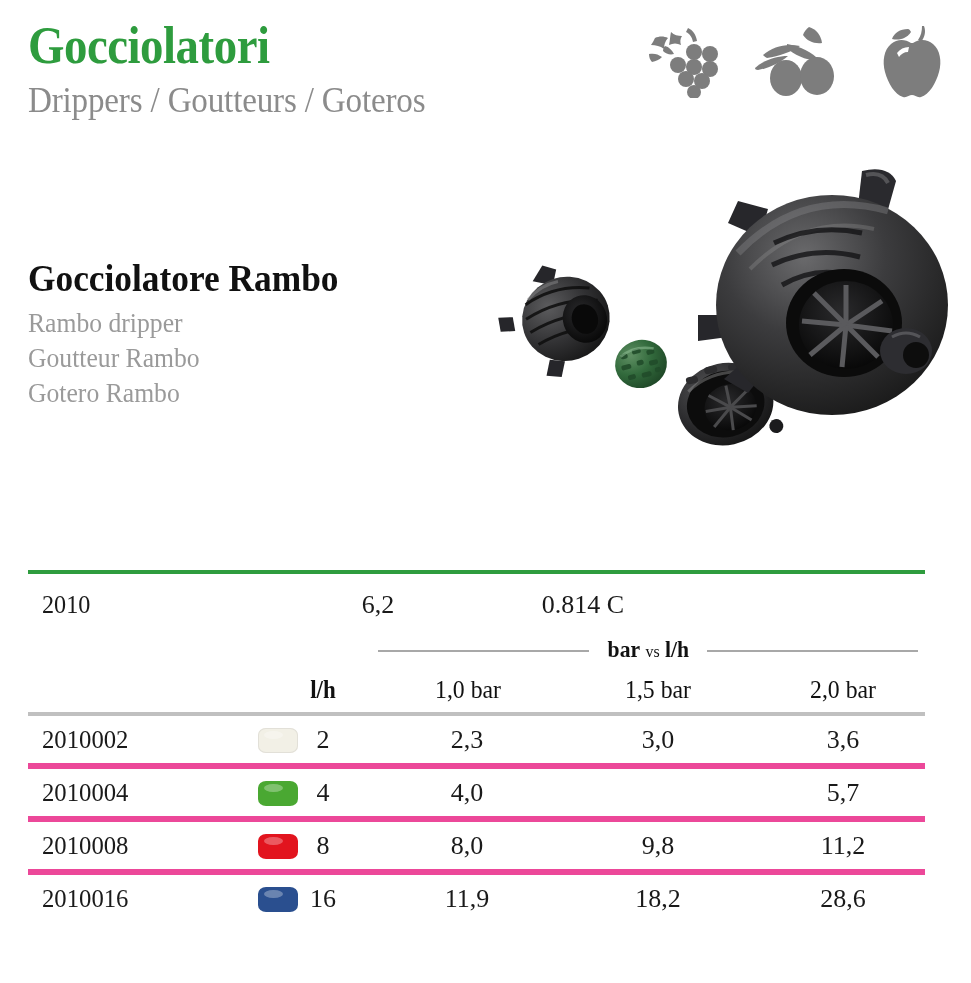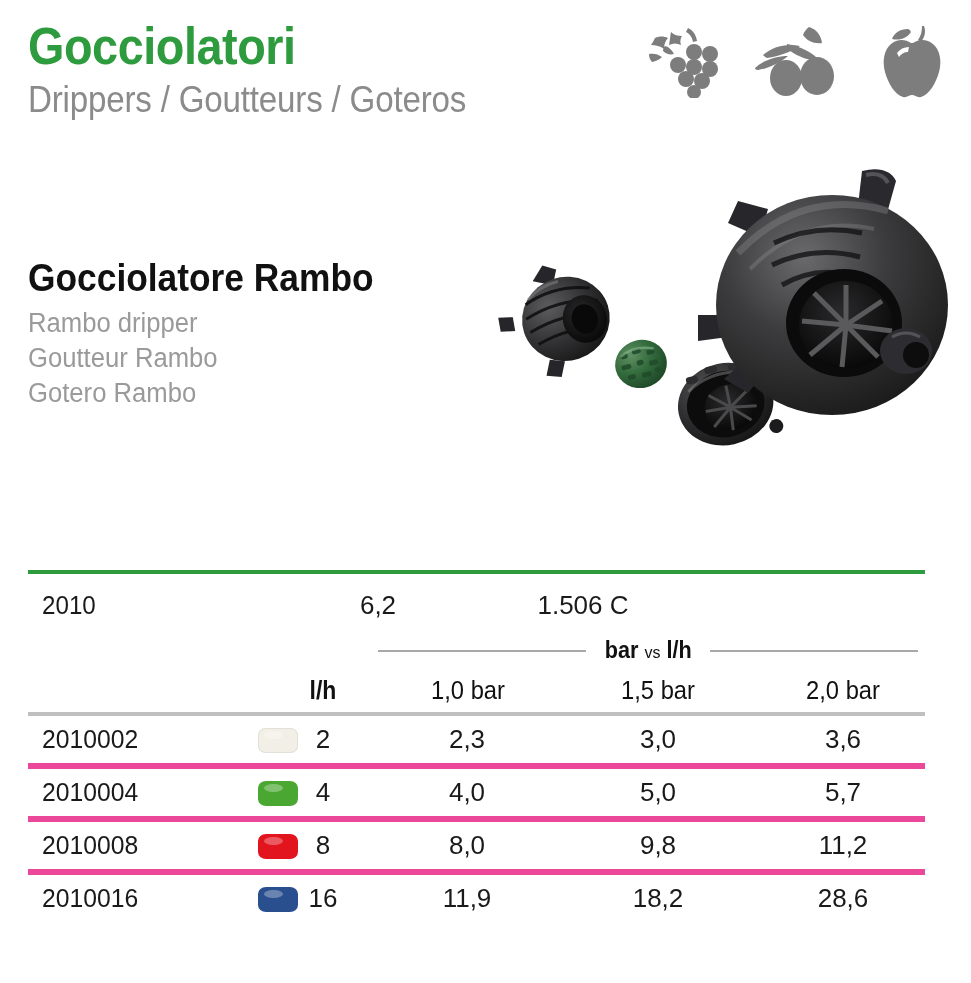--- a/index.html
+++ b/index.html
@@ -4,21 +4,21 @@
 <style>
   html,body{margin:0;padding:0;}
   body{
     width:971px;height:983px;
     background:#ffffff;
     font-family:"Liberation Sans","DejaVu Sans",sans-serif;
     color:#1a1a1a;
     overflow:hidden;
     position:relative;
   }
-  .page{position:relative;width:971px;height:983px;}
+  .page{position:relative;width:971px;height:983px;font-family:Liberation Serif, serif;}
 
   
   .header{position:absolute;left:28px;top:18px;width:915px;height:125px;}
   .cat-title{
     font-size:52px;line-height:56px;font-weight:700;
     color:#2e9c3e;letter-spacing:-0.5px;
     transform:scaleX(.90);transform-origin:left center;
     white-space:nowrap;
   }
   .cat-sub{
@@ -285,21 +285,21 @@
         <path d="M182 172 Q196 164 210 172" stroke="#86868a" stroke-width="3" fill="none" opacity=".45"></path>
       </g>
     </svg>
   </div>
 
   <div class="green-rule"></div>
 
   <div class="sumrow">
     <div class="sum-code">2010</div>
     <div class="sum-flow">6,2</div>
-    <div class="sum-pack">1.506 C</div>
+    <div class="sum-pack">0.814 C</div>
   </div>
 
   <div class="barvs">
     <span class="ln"></span>
     <span class="txt"><b>bar</b>&nbsp;<i>vs</i>&nbsp;<b>l/h</b></span>
     <span class="ln"></span>
   </div>
 
   <div class="tbl">
     <div class="thead">
@@ -321,21 +321,20 @@
       <div class="c-v v3">3,6</div>
     </div>
 
     <div class="trow">
       <div class="c-code">2010004</div>
       <div class="c-sw">
         <span class="swatch" style="background:#4aa832"></span>
       </div>
       <div class="c-lh">4</div>
       <div class="c-v v1">4,0</div>
-      <div class="c-v v2">5,0</div>
       <div class="c-v v3">5,7</div>
     </div>
 
     <div class="trow">
       <div class="c-code">2010008</div>
       <div class="c-sw">
         <span class="swatch" style="background:#e2141e"></span>
       </div>
       <div class="c-lh">8</div>
       <div class="c-v v1">8,0</div>

